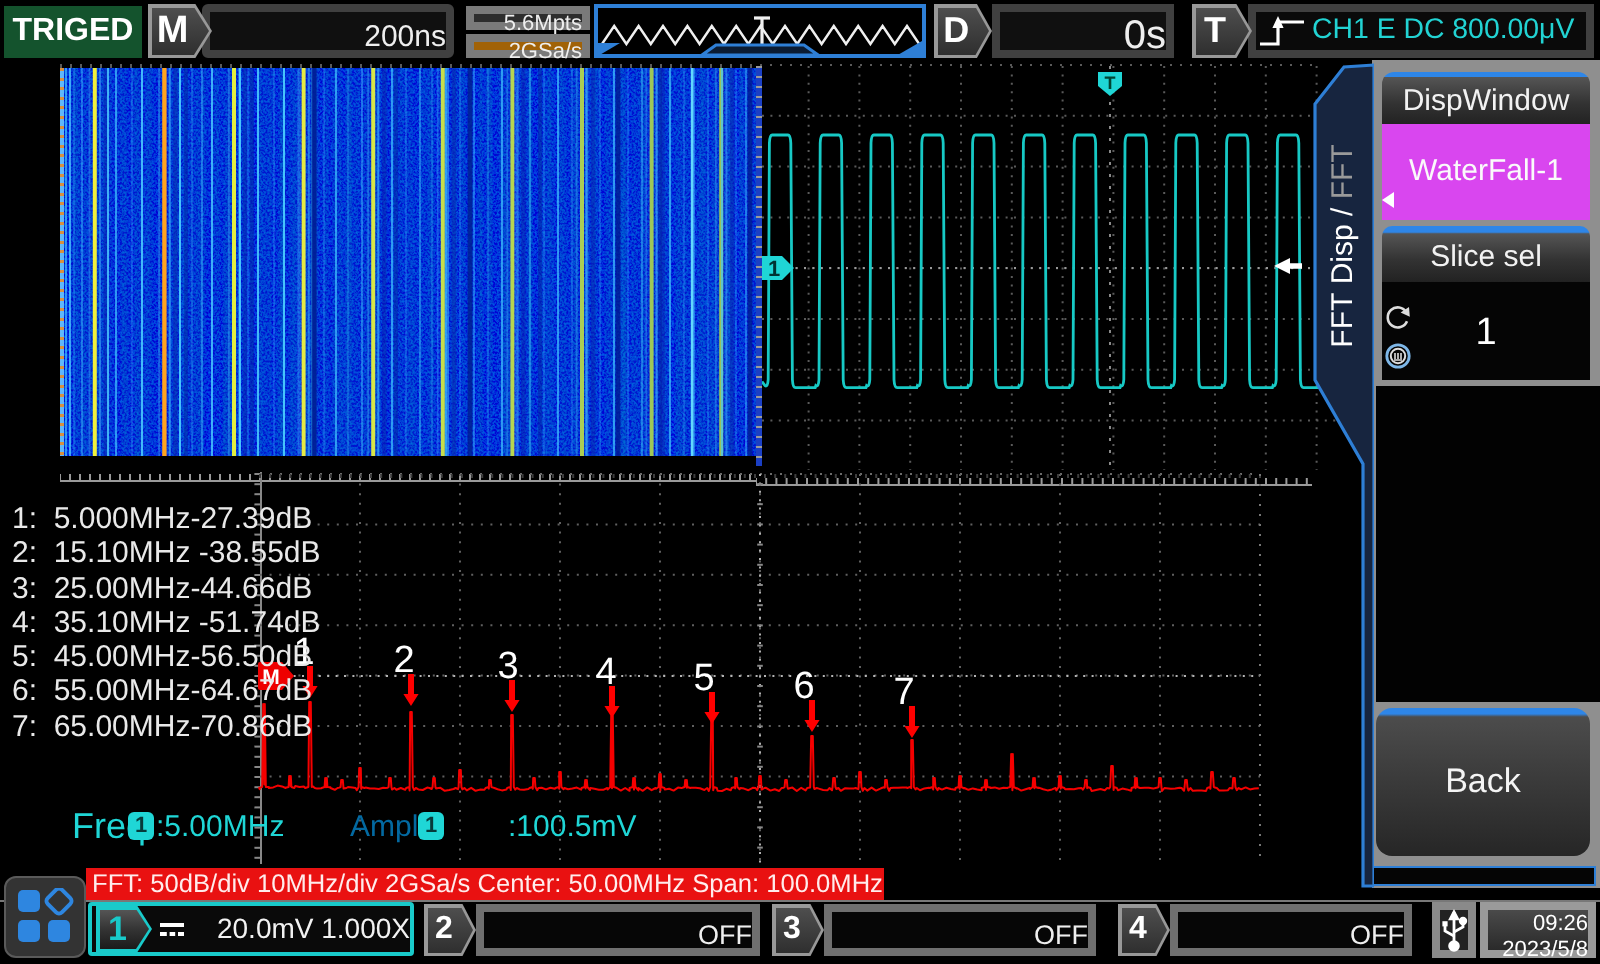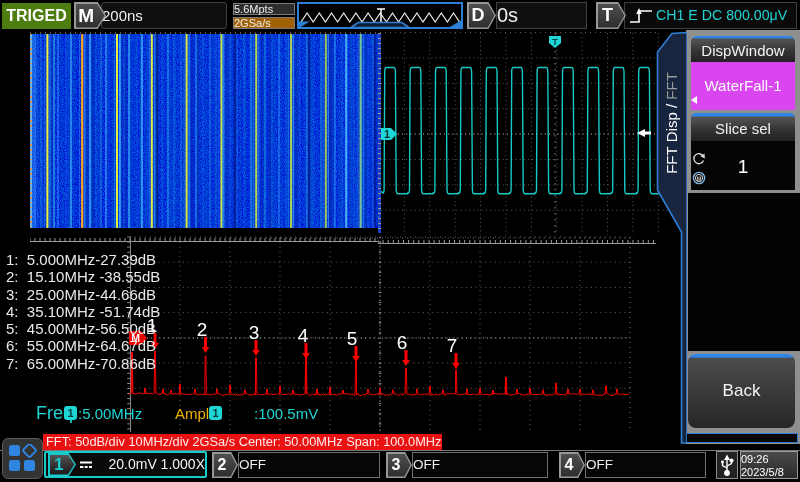--- a/index.html
+++ b/index.html
@@ -1,34 +1,34 @@
 <!DOCTYPE html>
 <html><head>
 <meta charset="utf-8">
 <style>
   html,body{margin:0;padding:0;background:#000;}
   body{width:800px;height:482px;position:relative;overflow:hidden;
        font-family:"Liberation Sans",sans-serif;}
   .abs{position:absolute;}
-  .box{position:absolute;background:#101010;border:1px solid #404040;
-       color:#eee;text-align:left;box-sizing:border-box;}
+  .box{position:absolute;background:#101010;border:4px solid #404040;
+       color:#eee;text-align:right;box-sizing:border-box;}
   .chev{position:absolute;z-index:2;}
   .chev .outer{position:absolute;inset:0;background:#989898;
       clip-path:polygon(0 0,74% 0,100% 50%,74% 100%,0 100%);}
   .chev .inner{position:absolute;left:1.5px;top:1.5px;right:1.5px;bottom:1.5px;
       background:linear-gradient(180deg,#4e4e4e 0%,#3e3e3e 50%,#2e2e2e 100%);
       clip-path:polygon(0 0,74% 0,100% 50%,74% 100%,0 100%);
       color:#fff;font-weight:bold;}
   .chev .lbl{position:absolute;left:0;width:74%;top:0;bottom:0;
       display:flex;align-items:center;justify-content:center;}
 </style>
 </head>
 <body>
 
-<div class="abs" style="left:2px;top:3px;width:69px;height:26px;background:#4d7c0f;color:#fff;font-weight:bold;font-size:16px;line-height:26px;text-align:center;">TRIGED</div>
+<div class="abs" style="left:2px;top:3px;width:69px;height:26px;background:#14532d;color:#fff;font-weight:bold;font-size:16px;line-height:26px;text-align:center;">TRIGED</div>
 
 <div class="chev" style="left:74px;top:2px;width:32px;height:27px;">
   <div class="outer"></div>
     <div class="inner">
       <div class="lbl" style="font-size:19px;">M</div>
     </div>
 </div>
 <div class="box" style="left:101px;top:2px;width:126px;height:27px;border-radius:3px;font-size:15px;line-height:25px;">200ns</div>
 
 <div class="box" style="left:233px;top:3px;width:62px;height:12px;font-size:11px;line-height:11px;background:#2d2d2d;border-color:#7a7a7a;">5.6Mpts</div>
@@ -574,21 +574,21 @@
 2:  15.10MHz -38.55dB
 3:  25.00MHz-44.66dB
 4:  35.10MHz -51.74dB
 5:  45.00MHz-56.50dB
 6:  55.00MHz-64.67dB
 7:  65.00MHz-70.86dB</div>
 
 <div class="abs" style="left:36px;top:405px;height:17px;color:#1fd6d6;font-size:18px;line-height:17px;">Freq</div>
 <div class="abs" style="left:64px;top:406px;width:13px;height:14px;background:#1fd6d6;border-radius:3px;color:#032;font-size:11px;font-weight:bold;text-align:center;line-height:14px;color:#063a3a;">1</div>
 <div class="abs" style="left:78px;top:405px;height:17px;color:#1fd6d6;font-size:15px;line-height:17px;">:5.00MHz</div>
-<div class="abs" style="left:175px;top:405px;height:17px;color:#eab308;font-size:15px;line-height:17px;">Ampl</div>
+<div class="abs" style="left:175px;top:405px;height:17px;color:#0369a1;font-size:15px;line-height:17px;">Ampl</div>
 <div class="abs" style="left:209px;top:406px;width:13px;height:14px;background:#1fd6d6;border-radius:3px;font-size:11px;font-weight:bold;text-align:center;line-height:14px;color:#063a3a;">1</div>
 <div class="abs" style="left:223px;top:405px;height:17px;color:#1fd6d6;font-size:15px;line-height:17px;margin-left:31px;">:100.5mV</div>
 
 <div class="abs" style="left:43px;top:434px;width:399px;height:16.5px;background:#e91111;color:#ffecec;font-size:12.8px;line-height:16.5px;padding-left:3px;white-space:nowrap;box-sizing:border-box;">FFT: 50dB/div 10MHz/div 2GSa/s Center: 50.00MHz Span: 100.0MHz</div>
 
 <div class="abs" style="left:686px;top:30px;width:114px;height:414px;background:#8f8f8f;"></div>
 
 <div class="abs" style="left:691px;top:36px;width:104px;height:26px;border-radius:6px 6px 0 0;background:linear-gradient(180deg,#2e86e8 0%,#2e86e8 9%,#555 10%,#333 60%,#222 100%);color:#f2f2f2;font-size:15px;line-height:29px;text-align:center;">DispWindow</div>
 
 <div class="abs" style="left:691px;top:62px;width:104px;height:48px;background:#d946ef;color:#fafafa;font-size:15px;line-height:48px;text-align:center;">WaterFall-1</div>

